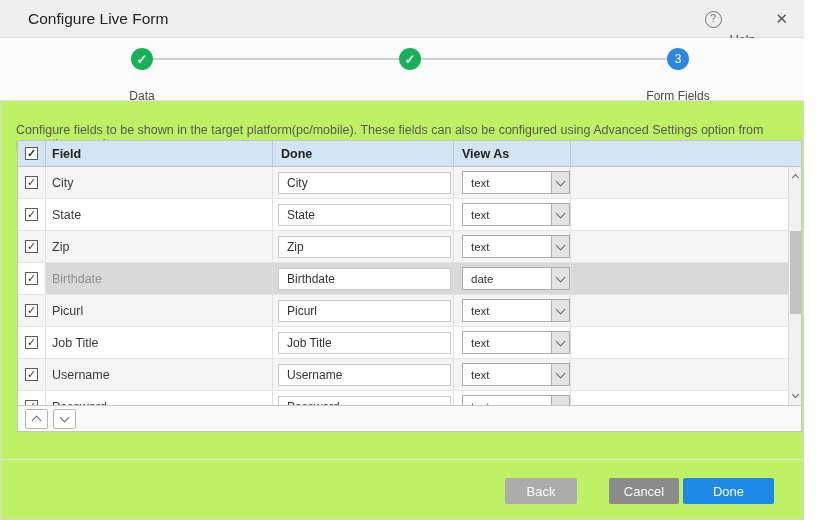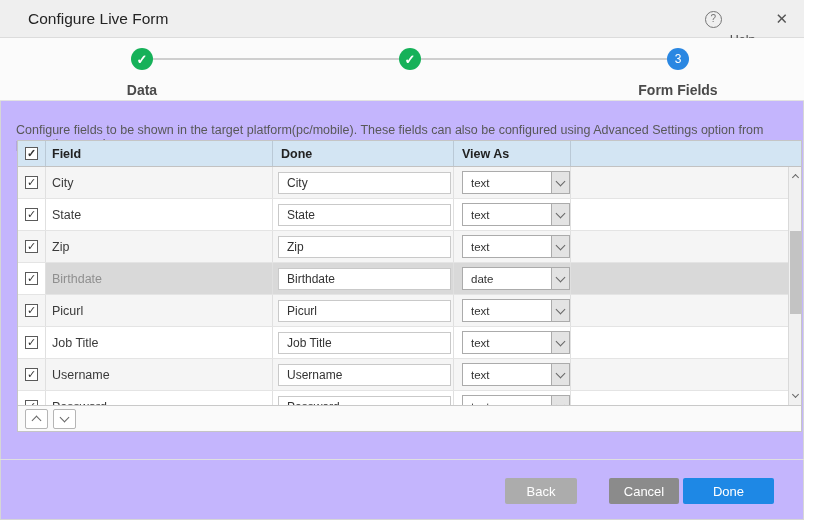--- a/index.html
+++ b/index.html
@@ -1,17 +1,17 @@
 <!DOCTYPE html>
 <html style="--accent: #1e88e5;"><head>
 <meta charset="utf-8">
 <style>
   html,body{margin:0;padding:0;background:#fff;}
   .dialog{
-    position:relative;width:804px;height:520px;background:#c4b5fd;
+    position:relative;width:804px;height:520px;background:#bef264;
     font-family:"Liberation Sans",sans-serif;overflow:hidden;
     box-shadow:inset 0 0 0 1px #d6d6d6;
   }
   
   .titlebar{position:absolute;top:0;left:0;width:100%;height:38px;background:#efefef;
     border-bottom:1px solid #dcdcdc;box-sizing:border-box;}
   .title{position:absolute;left:28px;top:0;line-height:38px;font-size:15.5px;color:#242424;font-weight:500;}
   .titlebar-right{position:absolute;right:16px;top:0;height:38px;display:flex;align-items:center;gap:8px;}
   .help-icon{width:15px;height:15px;border:1px solid #757575;border-radius:50%;color:#757575;
     font-size:10px;line-height:14px;text-align:center;display:inline-block;cursor:pointer;}
@@ -21,21 +21,21 @@
   .stepper{position:absolute;top:38px;left:0;width:100%;height:63px;background:#fbfbfb;
     border-bottom:1px solid #e2e2e2;box-sizing:border-box;}
   .step-line{position:absolute;top:20px;height:2px;background:#cfcfcf;}
   .line-1{left:153px;width:246px;}
   .line-2{left:421px;width:246px;}
   .step-circle{position:absolute;top:10px;width:22px;height:22px;border-radius:50%;
     color:#fff;display:flex;align-items:center;justify-content:center;}
   .step-circle.done{background:#16b159;font-size:13px;font-weight:bold;}
   .step-circle.active{background:#2a87e2;font-size:12px;}
   .circle-1{left:131px;} .circle-2{left:399px;} .circle-3{left:667px;}
-  .step-label{position:absolute;top:44px;width:160px;text-align:center;font-size:14px;color:#4a4a4a;font-weight:bold;}
+  .step-label{position:absolute;top:51px;width:160px;text-align:center;font-size:12px;color:#4a4a4a;}
   .label-1{left:62px;} .label-2{left:330px;} .label-3{left:598px;}
   
   .description{position:absolute;top:123px;left:16px;right:16px;font-size:12.5px;color:#585858;}
   
   .table{position:absolute;left:17px;top:140px;width:785px;height:292px;
     border:1px solid #c5c5c5;box-sizing:border-box;background:#fff;}
   .thead{position:absolute;top:0;left:0;width:783px;height:26px;background:#d3e5f3;
     border-bottom:1px solid #c2c2c2;box-sizing:border-box;display:flex;}
   .hcell{height:100%;box-sizing:border-box;display:flex;align-items:center;
     font-size:12.5px;font-weight:bold;color:#222;border-right:1px solid #bac9d6;}

